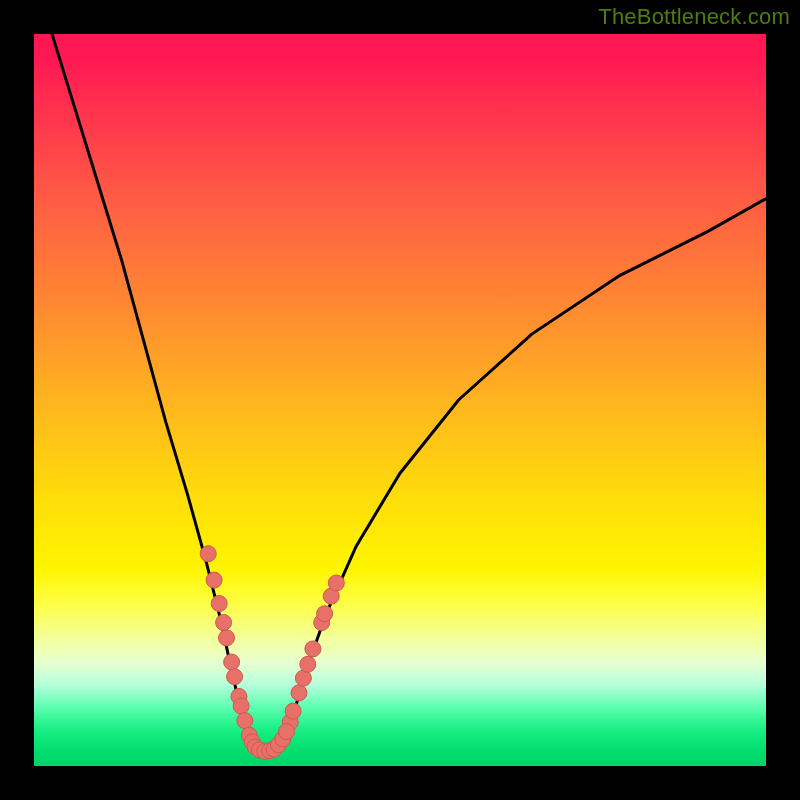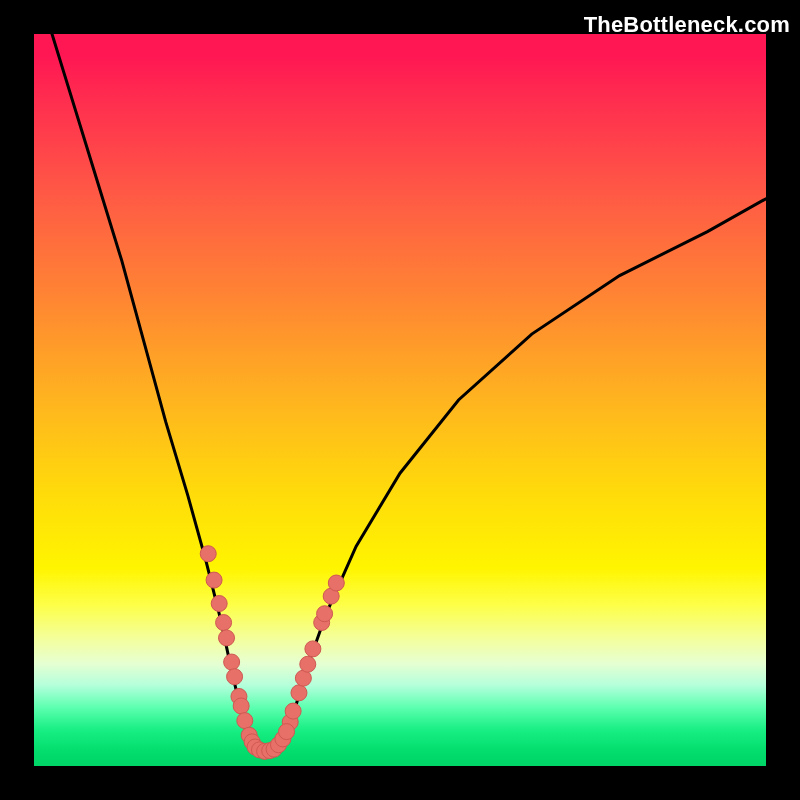--- a/index.html
+++ b/index.html
@@ -43,25 +43,25 @@
     );
   }
   svg.plot {
     position: absolute;
     left: 0; top: 0;
     width: 732px;
     height: 732px;
   }
   .watermark {
     position: absolute;
-    top: 12px;
+    top: 4px;
     right: 10px;
-    color: #ffffff;
+    color: #4d7c0f;
     font-size: 22px;
-    font-weight: 700;
+    font-weight: 400;
     letter-spacing: 0.2px;
     user-select: none;
   }
 </style>
 </head>
 <body>
 
 <div class="frame">
   <div class="gradient"></div>
   <svg class="plot" viewBox="0 0 732 732">

